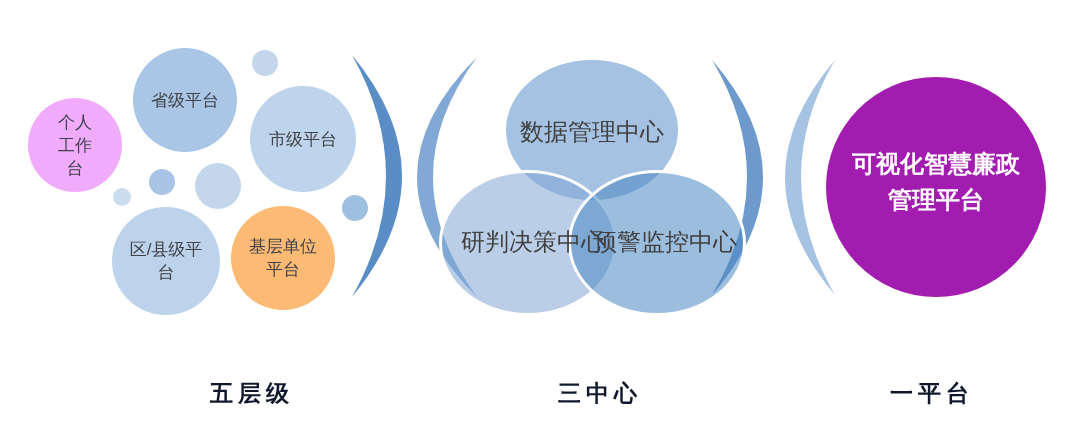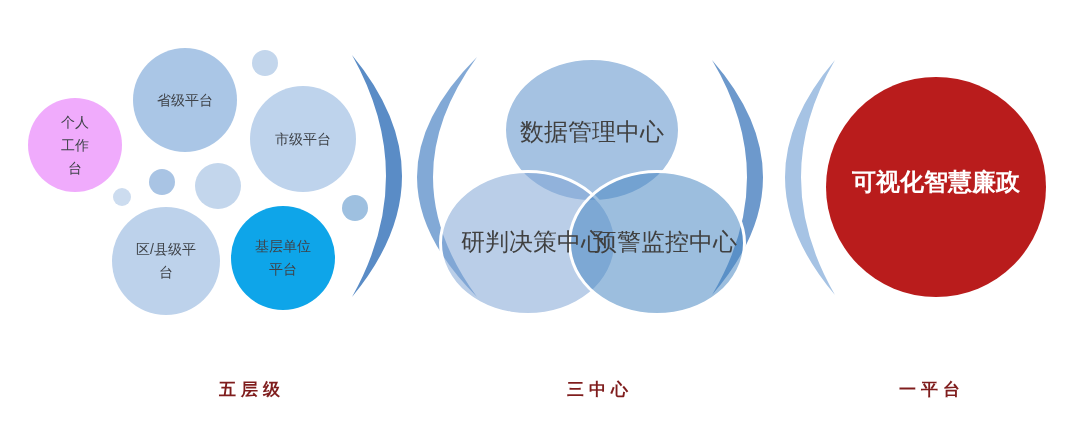--- a/index.html
+++ b/index.html
@@ -10,30 +10,30 @@
     overflow:hidden;
     font-family:"Liberation Sans", sans-serif;
   }
   .arcs{position:absolute;left:0;top:0;z-index:1;}
   .circle{
     position:absolute;
     border-radius:50%;
     display:flex;align-items:center;justify-content:center;
     text-align:center;
     color:#3f4349;
-    font-size:14px;line-height:23px;
+    font-size:17px;line-height:23px;
     z-index:2;
   }
   .circle .ctext span{display:block;}
   
   .c-personal{left:28px;top:98px;width:94px;height:94px;background:#f0abfc;}
   .c-provincial{left:133px;top:48px;width:104px;height:104px;background:#aac6e6;}
   .c-city{left:250px;top:86px;width:106px;height:106px;background:#bed3ec;text-align:center;}
   .c-district{left:112px;top:207px;width:108px;height:108px;background:#bdd2eb;}
-  .c-grassroots{left:231px;top:206px;width:104px;height:104px;background:#0ea5e9;}
+  .c-grassroots{left:231px;top:206px;width:104px;height:104px;background:#fdba74;}
   .deco{position:absolute;border-radius:50%;z-index:1;}
   .d1{left:252px;top:50px;width:26px;height:26px;background:#c3d6ec;}
   .d2{left:149px;top:169px;width:26px;height:26px;background:#a9c4e4;}
   .d3{left:113px;top:188px;width:18px;height:18px;background:#ccdcef;}
   .d4{left:195px;top:163px;width:46px;height:46px;background:#c3d6ec;}
   .d5{left:342px;top:195px;width:26px;height:26px;background:#9ec0e0;}
   
   .venn{
     position:absolute;border-radius:50%;
     border:3px solid #ffffff;box-sizing:border-box;
@@ -47,30 +47,30 @@
     transform:translate(-50%,-50%);
     white-space:nowrap;
     color:#404040;font-size:24px;
   }
   .vt-top{left:592px;top:132px;}
   .vt-left{left:533px;top:242px;}
   .vt-right{left:665px;top:242px;}
   
   .c-platform{
     left:826px;top:77px;width:220px;height:220px;
-    background:#b91c1c;color:#ffffff;font-weight:bold;
+    background:#a21caf;color:#ffffff;font-weight:bold;
     font-size:24px;line-height:36px;
     z-index:2;
   }
   .c-platform .ctext{transform:translateY(-5px);}
   
   .red-label{
     position:absolute;top:378px;
     transform:translateX(-50%);
-    color:#7f1d1d;font-size:17px;font-weight:bold;
+    color:#0f172a;font-size:23px;font-weight:bold;
     letter-spacing:5px;white-space:nowrap;
     z-index:5;
   }
   .rl-five{left:252px;}
   .rl-three{left:600px;}
   .rl-one{left:932px;}
 </style>
 </head>
 <body>
 
@@ -127,20 +127,21 @@
   <div class="venn v-left"></div>
   <div class="venn v-right"></div>
 
   <div class="venn-text vt-top">数据管理中心</div>
   <div class="venn-text vt-left">研判决策中心</div>
   <div class="venn-text vt-right">预警监控中心</div>
 
   <div class="circle c-platform">
     <div class="ctext">
       <span>可视化智慧廉政</span>
+      <span>管理平台</span>
     </div>
   </div>
 
   <div class="red-label rl-five">五层级</div>
   <div class="red-label rl-three">三中心</div>
   <div class="red-label rl-one">一平台</div>
 
 </div>
 
 </body></html>

